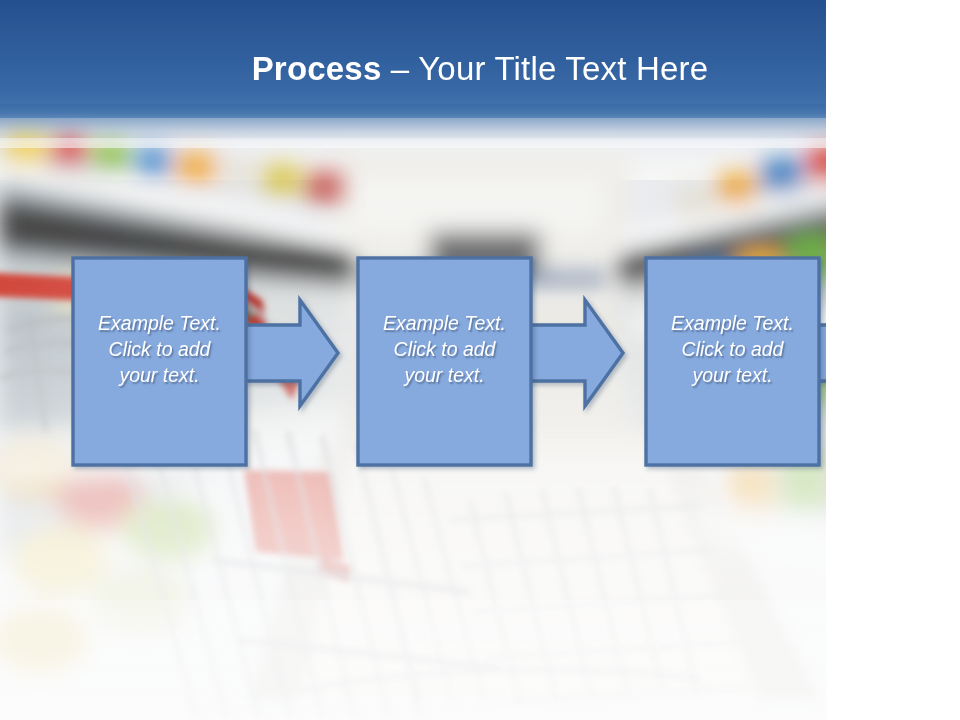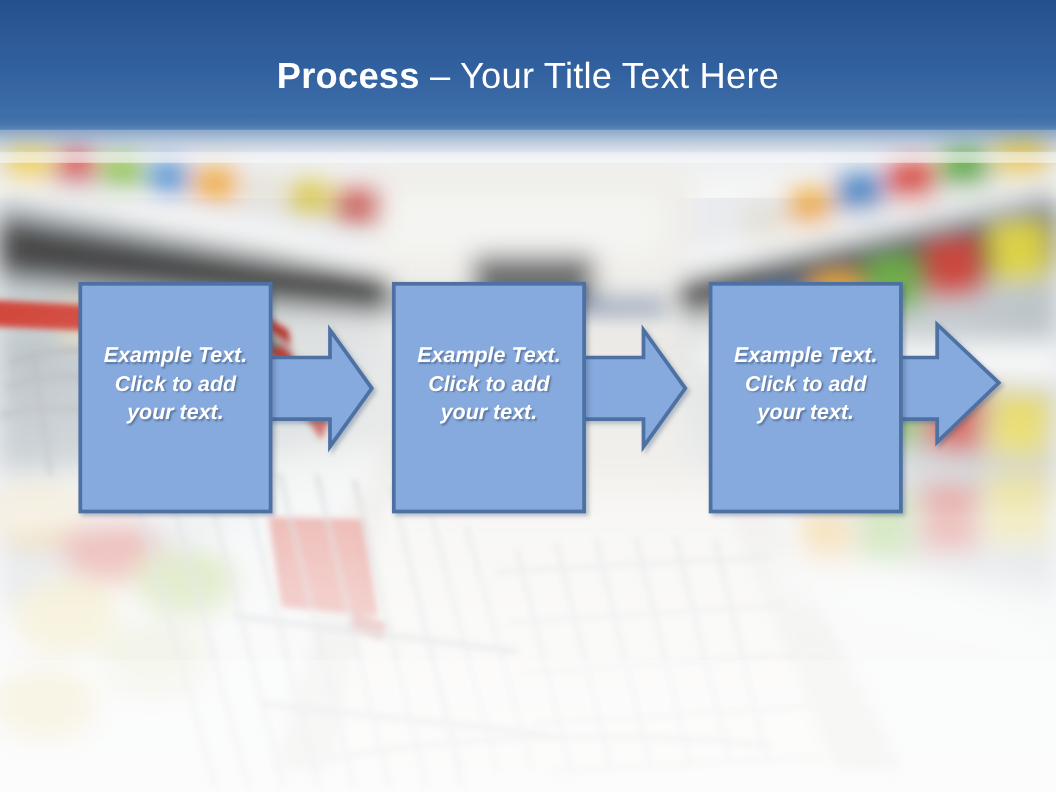--- a/index.html
+++ b/index.html
@@ -7,21 +7,21 @@
     margin: 0;
     padding: 0;
     background: #ffffff;
   }
   body {
     font-family: "Liberation Sans", sans-serif;
   }
 
   #slide {
     position: relative;
-    width: 960px;
+    width: 826px;
     height: 720px;
     overflow: hidden;
     background: #0369a1;
   }
 
   
   .photo {
     position: absolute;
     left: 0; top: 0;
     width: 960px; height: 720px;
@@ -104,21 +104,21 @@
     position: absolute;
     left: 0; top: 0;
     width: 960px; height: 720px;
   }
   .shapes svg { display: block; }
 
   .step-text {
     position: absolute;
     color: #ffffff;
     font-style: italic;
-    font-weight: 700;
+    font-weight: 400;
     font-size: 19.5px;
     line-height: 26px;
     text-align: center;
     text-shadow: 1.5px 1.5px 1.5px rgba(60,80,110,0.55);
     white-space: nowrap;
   }
 </style>
 </head>
 <body>
 

